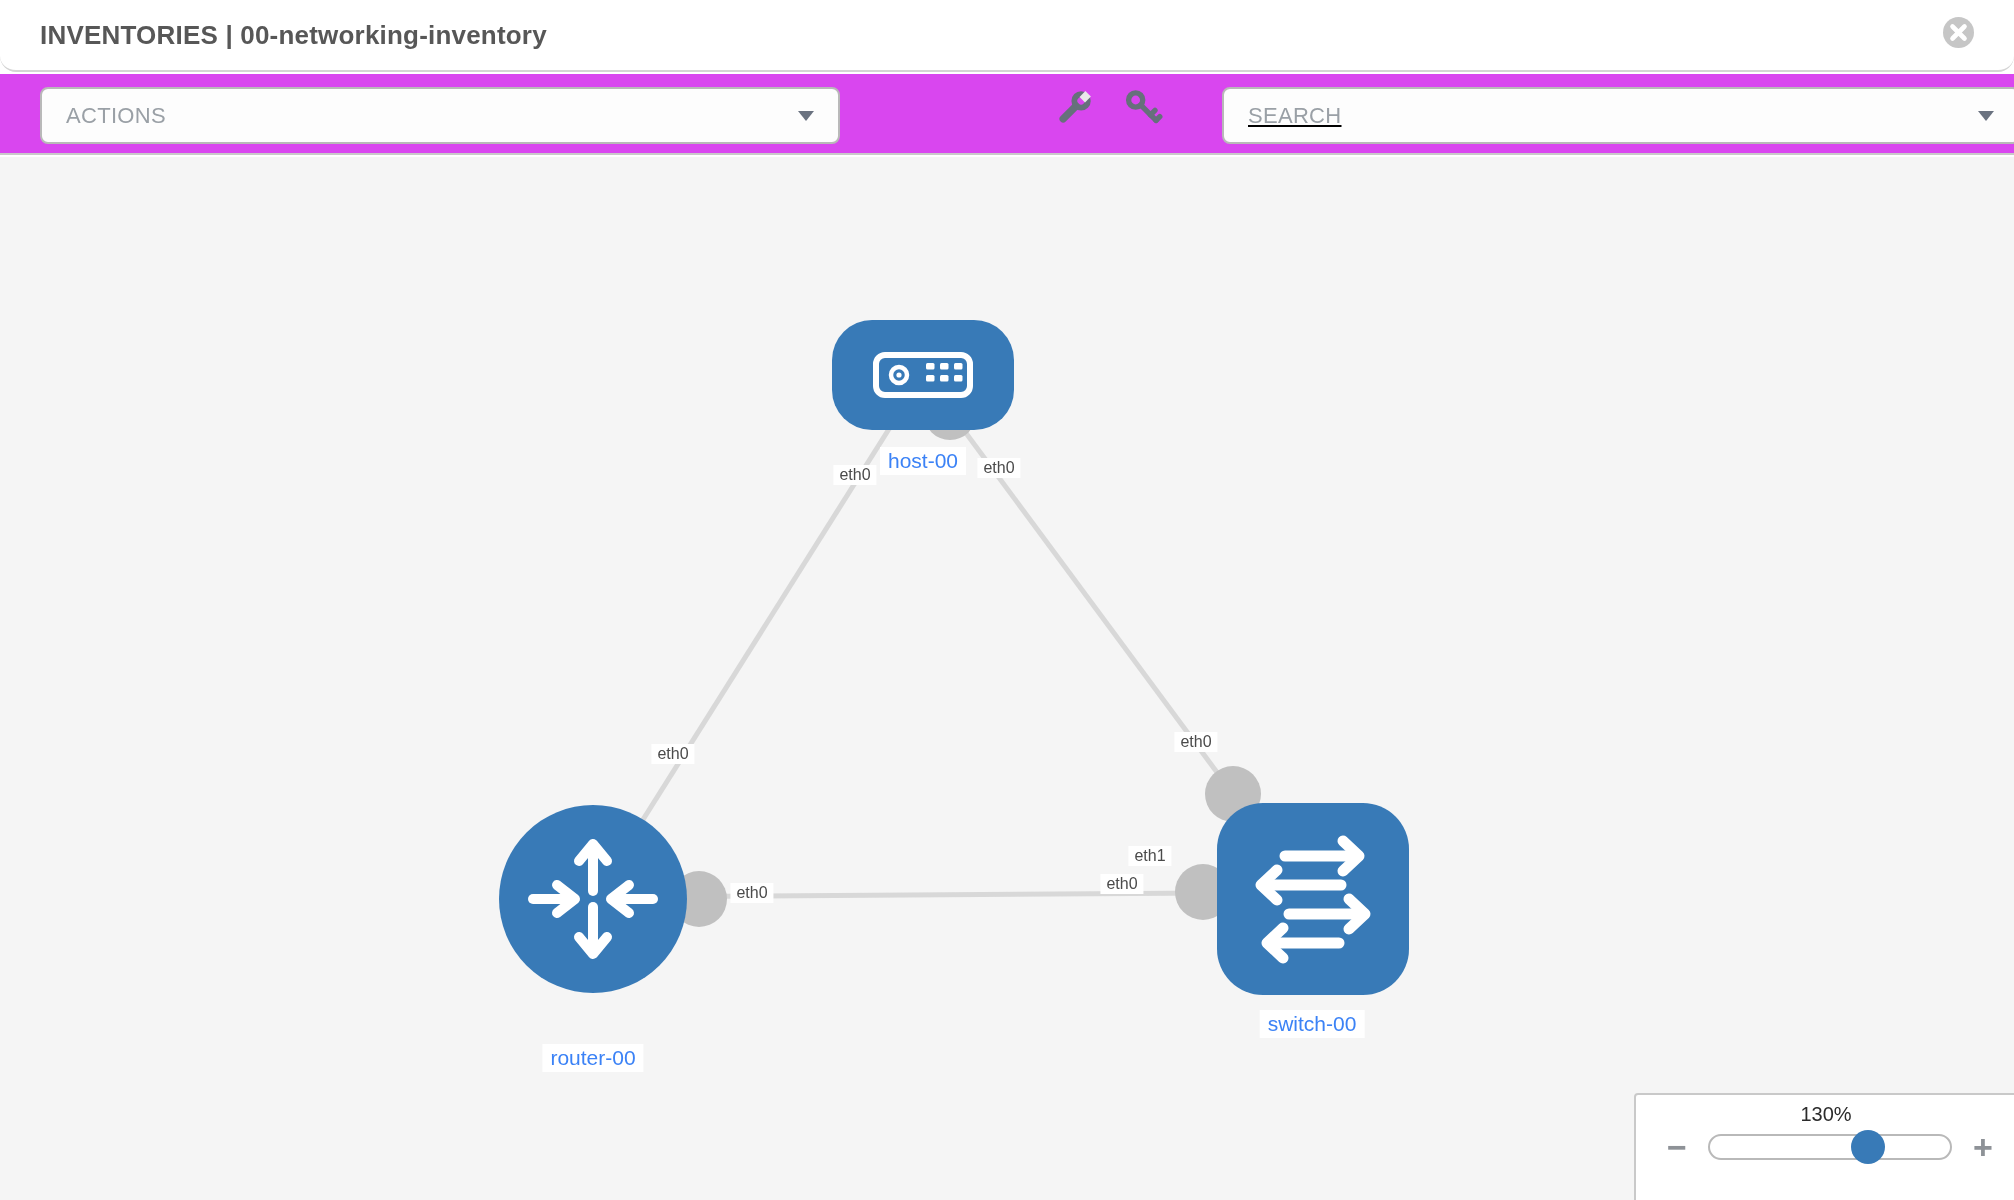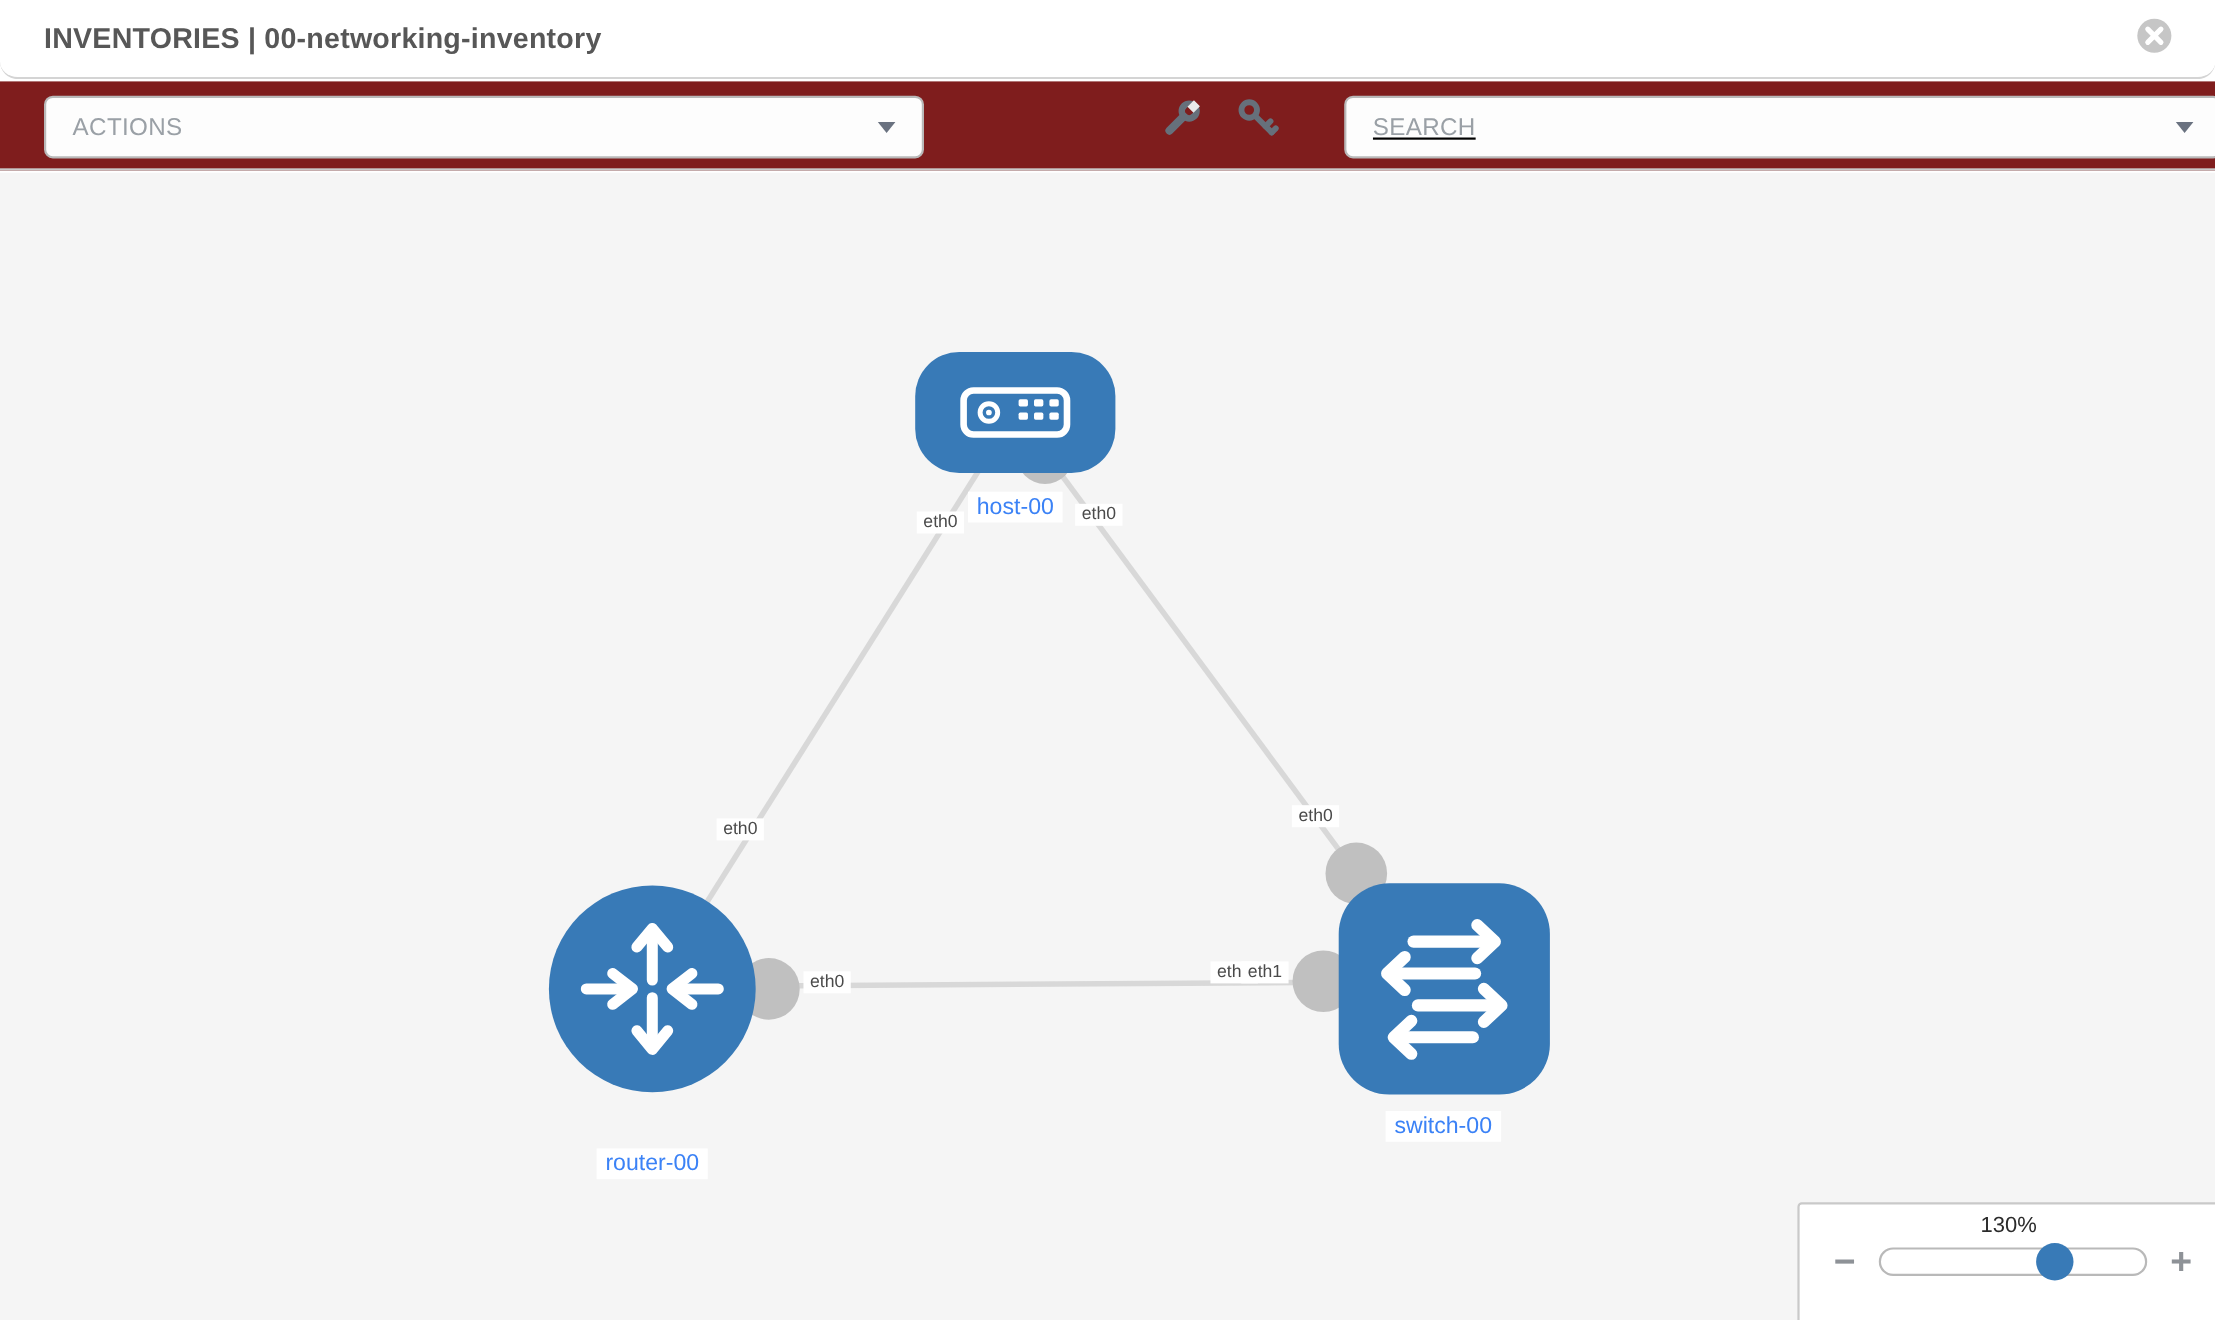--- a/index.html
+++ b/index.html
@@ -10,21 +10,21 @@
   
   .header { position:absolute; left:0; top:0; width:100%; height:72px;
             background:#ffffff; border-bottom:2px solid #d4d4d4;border-radius:16px; }
   .header-title { position:absolute; left:40px; top:50%; transform:translateY(-50%);
                   font-size:26px; font-weight:700; color:#575757; letter-spacing:.2px; }
   .close-btn { position:absolute; left:1942px; top:16px; width:33px; height:33px;
                cursor:pointer; background:none; border:none; }
 
   
   .toolbar { position:absolute; left:0; top:74px; width:100%; height:81px;
-             background:#7f1d1d; border-bottom:2px solid #c9c9c9; }
+             background:#d946ef; border-bottom:2px solid #c9c9c9; }
   .select-box { position:absolute; top:13px; height:57px; background:#fdfdfd;
                 border:2px solid #b9b9b9; border-radius:8px; display:flex;
                 align-items:center; justify-content:space-between; padding:0 24px; }
   .select-label { color:#9aa0a6; font-size:22px; letter-spacing:.3px; }
   .caret { width:0; height:0; border-left:8px solid transparent;
            border-right:8px solid transparent; border-top:10px solid #6a7280; }
   .actions-box { left:40px; width:800px; }
   .search-box  { left:1222px; width:798px;text-decoration:underline; }
   .search-input { border:none; outline:none; background:transparent; flex:1;
                   font-size:22px; color:#555; font-family:"Liberation Sans",sans-serif; }
@@ -177,21 +177,21 @@
         </g>
       </g>
     </svg>
 
     <span class="if-label" style="left:855px;  top:318px;">eth0</span>
     <span class="if-label" style="left:999px;  top:311px;">eth0</span>
     <span class="if-label" style="left:673px;  top:597px;">eth0</span>
     <span class="if-label" style="left:752px;  top:736px;">eth0</span>
     <span class="if-label" style="left:1196px; top:585px;">eth0</span>
     <span class="if-label" style="left:1122px; top:727px;">eth0</span>
-    <span class="if-label front" style="left:1150px; top:727px;">eth1</span>
+    <span class="if-label front" style="left:1150px; top:699px;">eth1</span>
 
     <span class="node-label" style="left:923px;  top:304px;">host-00</span>
     <span class="node-label" style="left:593px;  top:866px;margin-top:35px;">router-00</span>
     <span class="node-label" style="left:1312px; top:867px;">switch-00</span>
 
     <div class="zoom-panel">
       <div class="zoom-level">130%</div>
       <div class="zoom-row">
         <button class="zoom-btn">−</button>
         <div class="slider-track">

